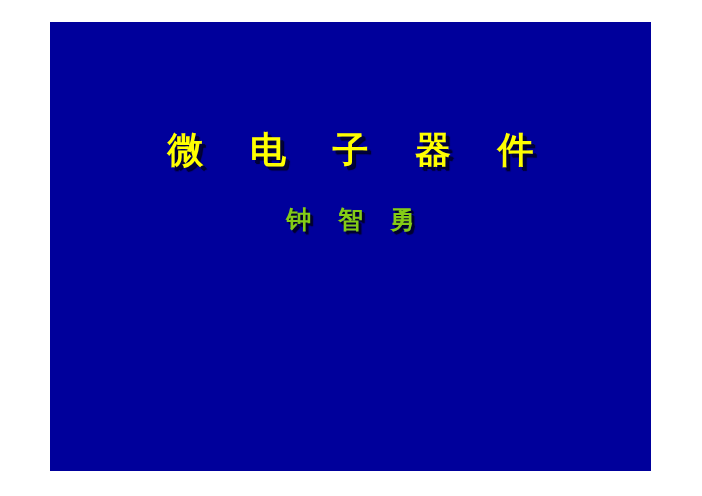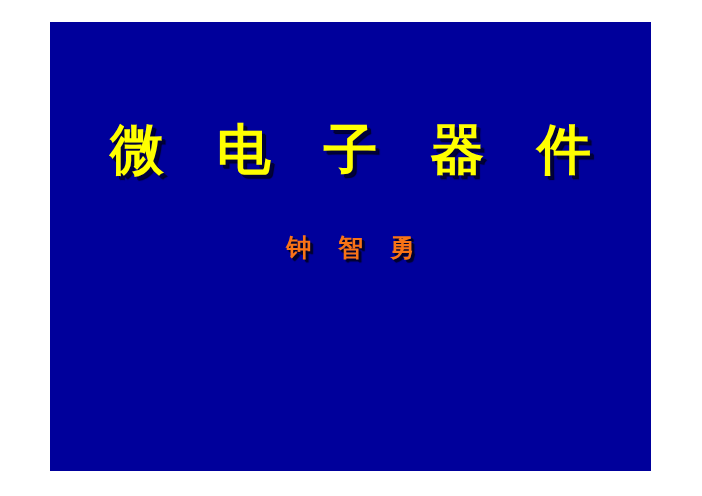--- a/index.html
+++ b/index.html
@@ -29,38 +29,38 @@
   
   #slide-title {
     position: absolute;
     left: 0;
     top: 98px;
     width: 601px;
     text-align: center;
     color: #ffff00;
     font-family: "DejaVu Serif", "Liberation Serif", serif;
     font-weight: bold;
-    font-size: 54px;
+    font-size: 36px;
     line-height: 58px;
     letter-spacing: 17px;
     text-indent: 17px;
     white-space: nowrap;
     text-shadow:
       3px 3px 0 #00003a,
       4px 4px 1px rgba(0,0,20,0.85);
   }
 
   
   #slide-subtitle {
     position: absolute;
     left: 0;
-    top: 210px;
+    top: 182px;
     width: 601px;
     text-align: center;
-    color: #f97316;
+    color: #84cc16;
     font-family: "DejaVu Serif", "Liberation Serif", serif;
     font-weight: bold;
     font-size: 25px;
     line-height: 32px;
     letter-spacing: 9px;
     text-indent: 9px;
     white-space: nowrap;
     text-shadow:
       2px 2px 0 #00002e,
       3px 3px 1px rgba(0,0,20,0.8);

